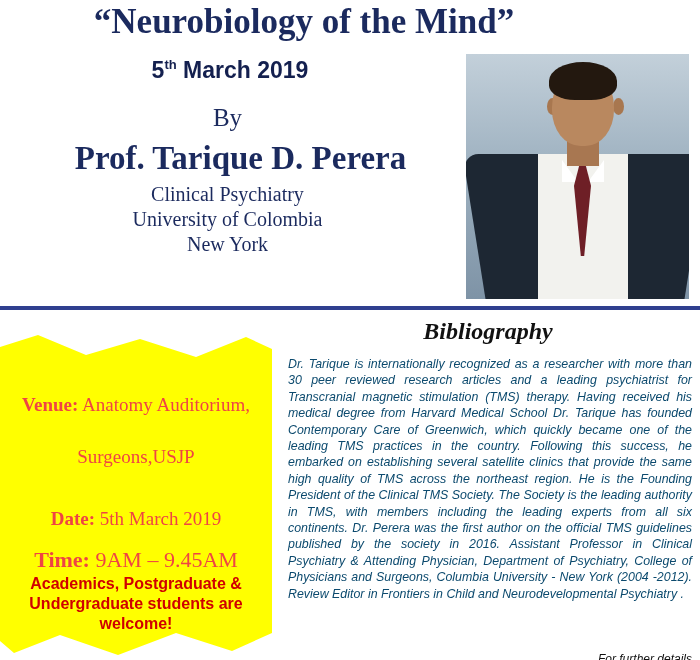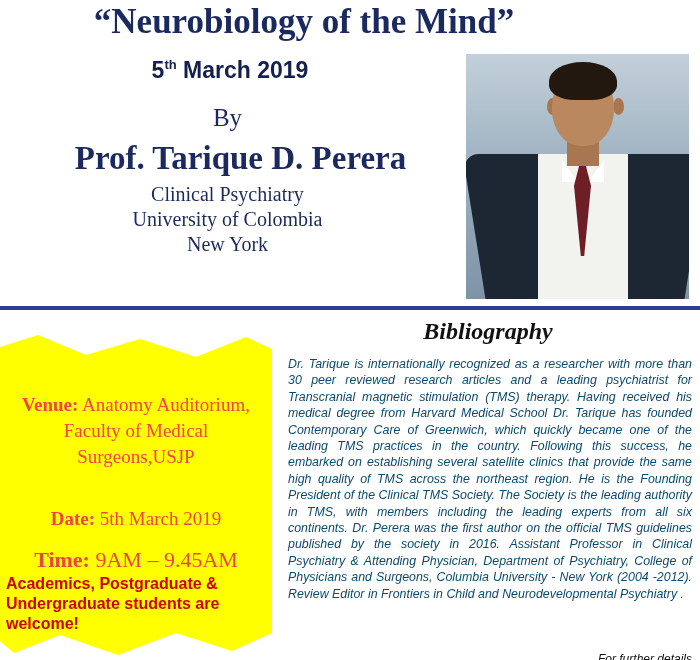--- a/index.html
+++ b/index.html
@@ -234,20 +234,21 @@
     top: 547px;
     font-size: 22px;
   }
   .lbl { font-weight: bold; }
 
   .info-note {
     position: absolute;
     top: 574px;
     left: 6px;
     width: 260px;
+    text-align: center;
     font-family: "Liberation Sans", sans-serif;
     font-size: 16px;
     font-weight: bold;
     color: #d00000;
     line-height: 20px;
   }
 
   
   .biblio-title {
     position: absolute;
@@ -320,21 +321,21 @@
     <div class="photo-hair"></div>
   </div>
 </div>
 
 <div class="divider"></div>
 
 <div class="yellow-panel"></div>
 
 <div class="info-block info-venue">
   <span class="lbl">Venue:</span><span> Anatomy Auditorium,</span><br>
-  <span>Faculty of Medical</span><br>
+  <br>
   <span>Surgeons,USJP</span>
 </div>
 
 <div class="info-block info-date">
   <span class="lbl">Date:</span><span> 5th March 2019</span>
 </div>
 
 <div class="info-block info-time">
   <span class="lbl">Time:</span><span> 9AM – 9.45AM</span>
 </div>

